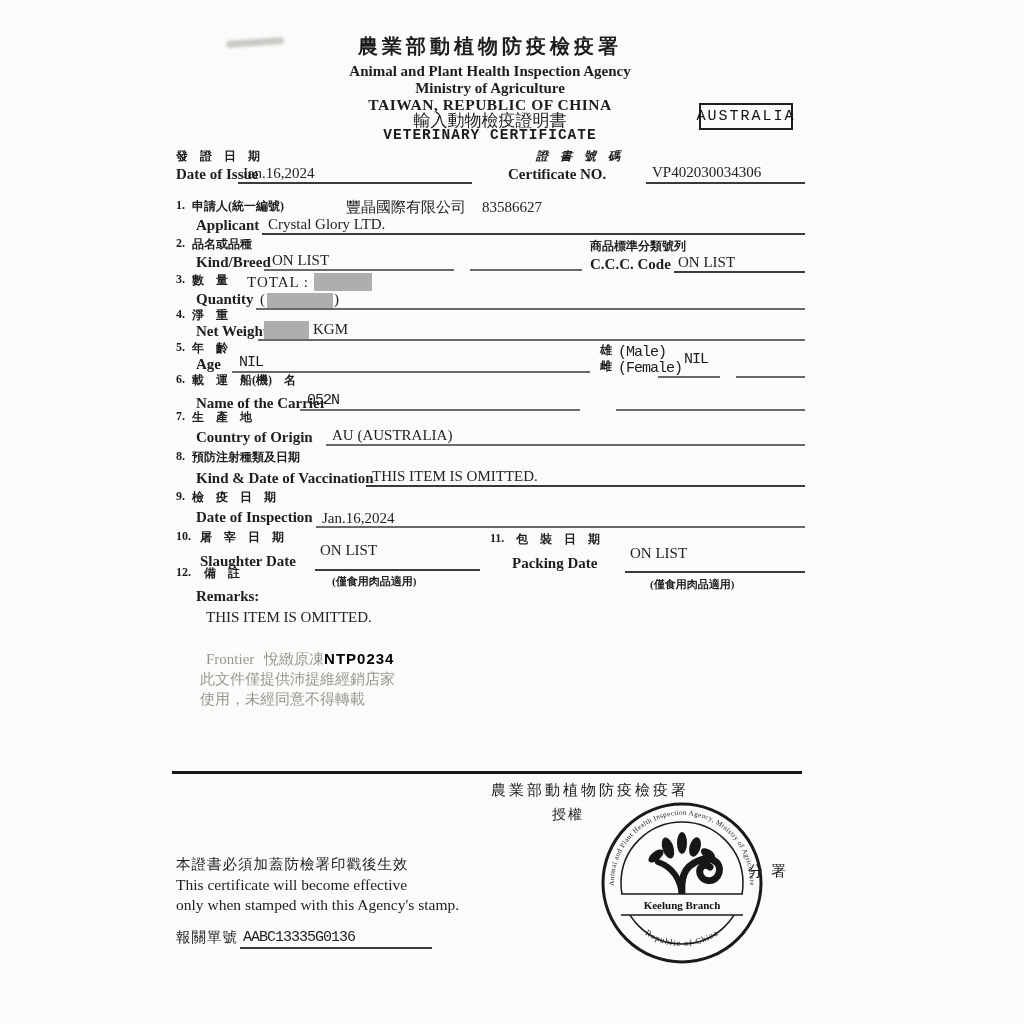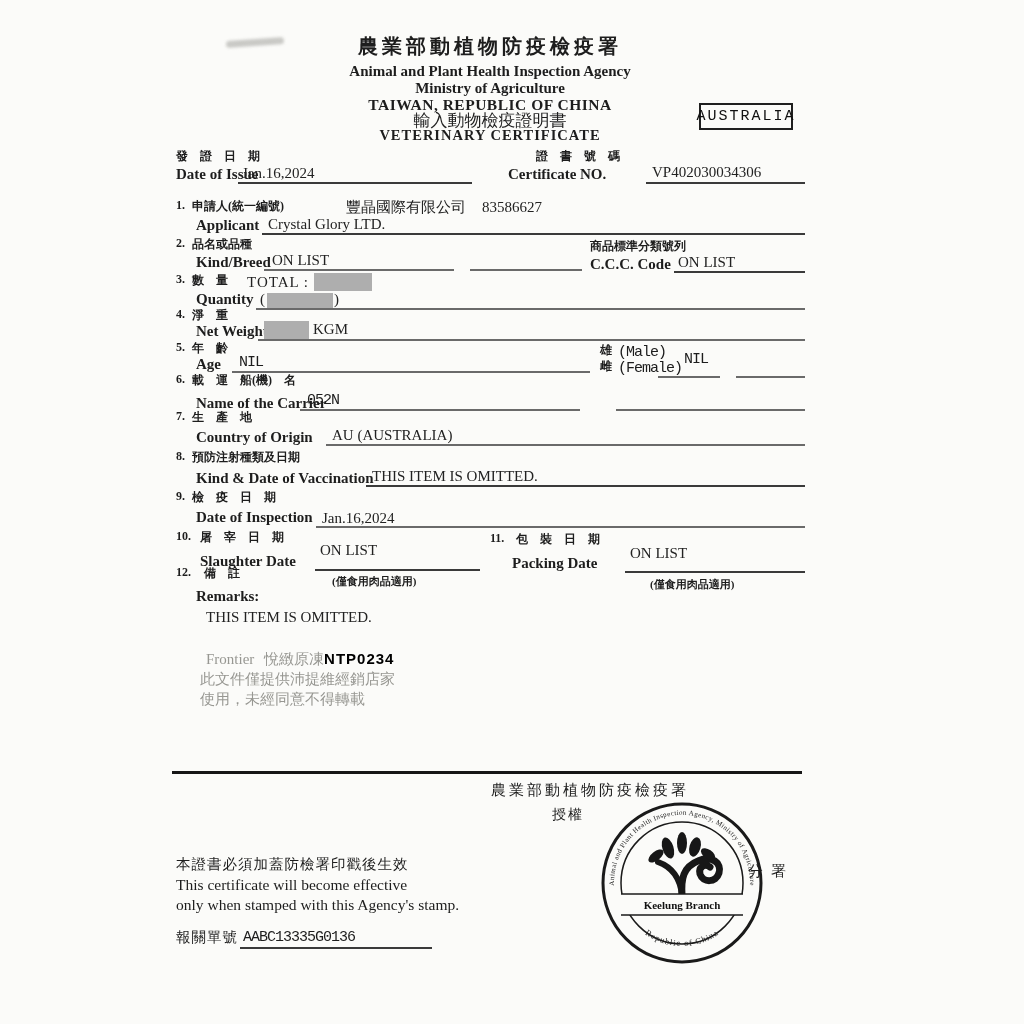--- a/index.html
+++ b/index.html
@@ -30,26 +30,26 @@
 
 <div id="page">
 
   <div class="smudge"></div>
 
   <div class="t ctr" style="left:170px;top:33px;width:640px;font-size:20px;font-weight:600;letter-spacing:4px;">農業部動植物防疫檢疫署</div>
   <div class="t ctr enb" style="left:170px;top:63px;width:640px;">Animal and Plant Health Inspection Agency</div>
   <div class="t ctr enb" style="left:170px;top:80px;width:640px;">Ministry of Agriculture</div>
   <div class="t ctr enb" style="left:170px;top:96px;width:640px;font-size:15.5px;letter-spacing:.5px;">TAIWAN, REPUBLIC OF CHINA</div>
   <div class="t ctr" style="left:170px;top:109px;width:640px;font-size:17px;">輸入動物檢疫證明書</div>
-  <div class="t ctr enb" style="left:170px;top:127px;width:640px;font-size:14.5px;letter-spacing:1px;">VETERINARY CERTIFICATE</div>
+  <div class="t ctr enb" style="left:170px;top:127px;width:640px;font-size:14.5px;letter-spacing:1px;font-family:Liberation Mono, monospace;">VETERINARY CERTIFICATE</div>
 
   <div class="origbox">AUSTRALIA</div>
 
   <div class="t zhb" style="left:176px;top:148px;">發　證　日　期</div>
-  <div class="t zhb" style="left:536px;top:148px;">證　書　號　碼</div>
+  <div class="t zhb" style="left:536px;top:148px;font-style:italic;">證　書　號　碼</div>
   <div class="t enb" style="left:176px;top:166px;">Date of Issue</div>
   <div class="t val" style="left:242px;top:165px;">Jan.16,2024</div>
   <div class="rule" style="left:238px;top:182px;width:234px;"></div>
   <div class="t enb" style="left:508px;top:166px;">Certificate NO.</div>
   <div class="t val" style="left:652px;top:164px;">VP402030034306</div>
   <div class="rule" style="left:646px;top:182px;width:159px;"></div>
 
   <div class="t zhb" style="left:176px;top:198px;">1.</div>
   <div class="t zhb" style="left:192px;top:198px;">申請人(統一編號)</div>
   <div class="t zhr" style="left:346px;top:198px;">豐晶國際有限公司</div>

